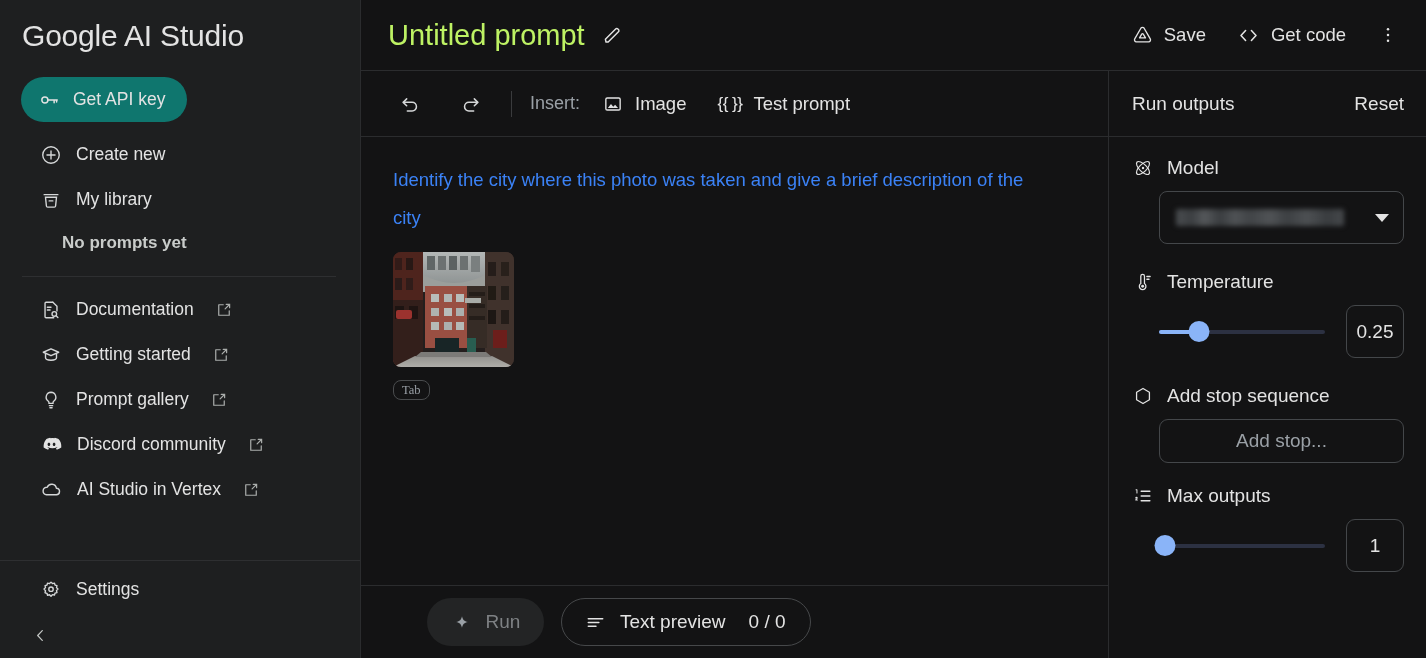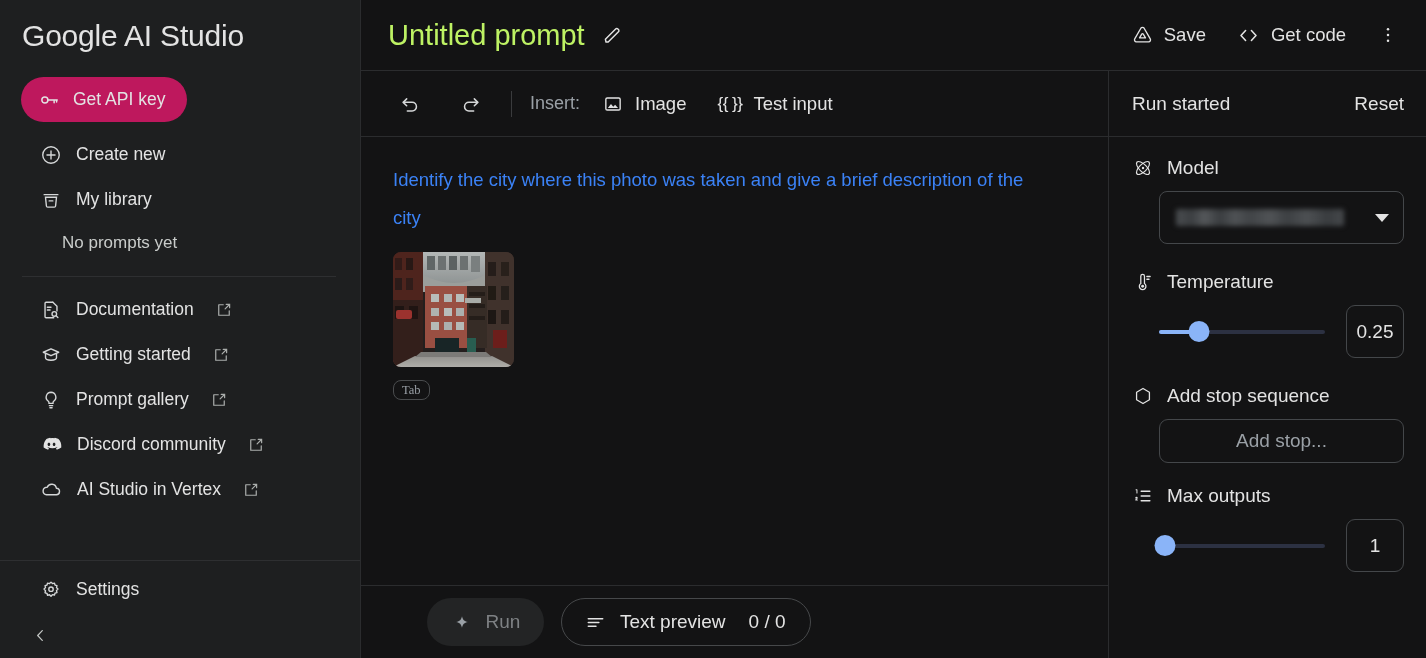--- a/index.html
+++ b/index.html
@@ -24,42 +24,42 @@
   .brand {
     font-size: 30px; font-weight: 400; color: #e3e3e3;
     letter-spacing: -0.2px;
     padding: 19px 0 0 22px;
     white-space: nowrap;
   }
   .api-key-btn {
     margin: 24px 0 0 21px;
     height: 45px; width: 166px;
     border-radius: 100px;
-    background: #be185d;
+    background: #0f766e;
     display: flex; align-items: center;
     padding-left: 17px;
     gap: 13px;
     cursor: pointer;
   }
   .api-key-btn .label { font-size: 17.5px; color: #e3e3e3; white-space: nowrap; }
 
   .nav-item {
     display: flex; align-items: center;
     height: 45px;
     padding-left: 40px;
     gap: 14px;
     cursor: pointer;
     color: #c4c7c5;
     white-space: nowrap;
   }
   .nav-item .label { font-size: 17.5px; color: #e3e3e3; }
   .nav-item .ext { margin-left: 7px; display: flex; align-items: center; opacity: .85; }
   .nav-sub {
     padding-left: 62px; font-size: 17px; color: #c9ccca;
-    height: 42px; display: flex; align-items: center;
+    height: 42px; display: flex; align-items: center; font-weight: bold;
   }
   .nav-gap-1 { margin-top: 10px; }
   .divider { height: 1px; background: #2e2f31; margin: 12px 24px 10px 22px; }
   .divider-full { height: 1px; background: #2e2f31; width: 100%; }
   .sidebar-bottom { margin-top: auto; }
   .collapse-btn {
     height: 46px; display: flex; align-items: center;
     padding-left: 32px; cursor: pointer; color: #c4c7c5;
   }
   .icon { display: inline-flex; align-items: center; justify-content: center; flex: none; }
@@ -439,21 +439,21 @@
               <svg width="22" height="22" viewBox="0 0 24 24" fill="none" stroke="#e3e3e3" stroke-width="1.5">
                 <rect x="4.2" y="5.4" width="15.6" height="13.2" rx="1.5"></rect>
                 <path d="M6.4 16.3 9.8 12l2.5 2.9 2-2.2 3.2 3.6z" fill="#e3e3e3" stroke="none"></path>
               </svg>
             </span>
             <span>Image</span>
           </div>
 
           <div class="insert-btn">
             <span class="braces">{{&nbsp;}}</span>
-            <span>Test input</span>
+            <span>Test prompt</span>
           </div>
         </div>
 
         <div class="prompt-area">
           <div class="prompt-text">Identify the city where this photo was taken and give a brief description of the city</div>
 
           <div class="thumb">
             <svg viewBox="0 0 121 115" preserveAspectRatio="none">
               <defs>
                 <linearGradient id="sky" x1="0" y1="0" x2="0" y2="1">
@@ -533,21 +533,21 @@
               </svg>
             </span>
             <span class="label">Text preview</span>
             <span class="count">0 / 0</span>
           </div>
         </div>
       </div>
 
       <aside class="settings">
         <div class="settings-head">
-          <span class="title">Run started</span>
+          <span class="title">Run outputs</span>
           <span class="reset">Reset</span>
         </div>
 
         <div class="settings-body">
 
           <div class="setting-row">
             <span class="icon">
               <svg width="22" height="22" viewBox="0 0 24 24" fill="none" stroke="#e3e3e3" stroke-width="1.3">
                 <ellipse cx="12" cy="12" rx="9.2" ry="4" transform="rotate(45 12 12)"></ellipse>
                 <ellipse cx="12" cy="12" rx="9.2" ry="4" transform="rotate(-45 12 12)"></ellipse>

